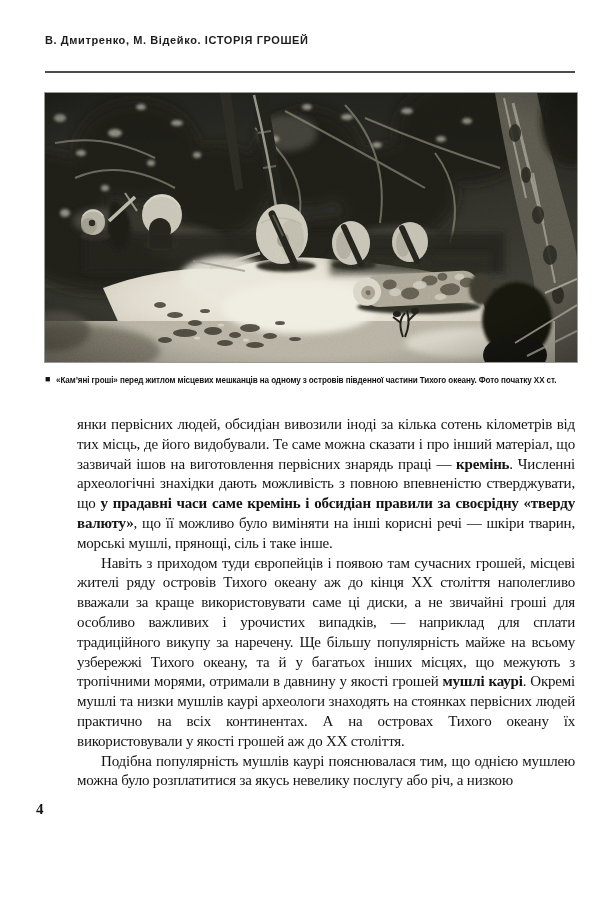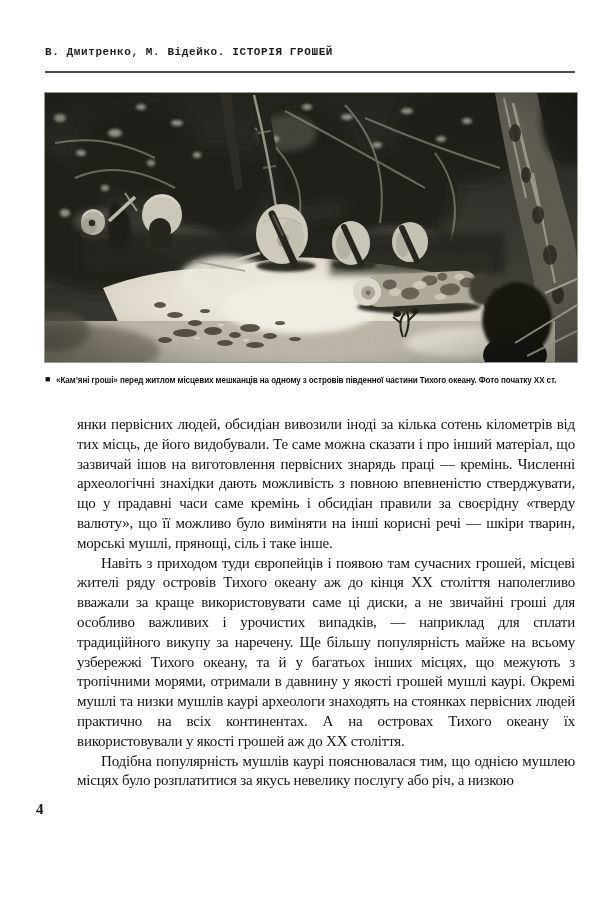--- a/index.html
+++ b/index.html
@@ -2,22 +2,22 @@
 <html lang="uk"><head>
 <meta charset="utf-8">
 <style>
   html,body{margin:0;padding:0;background:#e9e9e9;}
   .page{
     position:relative;width:600px;height:903px;background:#ffffff;
     overflow:hidden;margin:0 auto;
     font-family:"Liberation Serif", serif;color:#141414;
   }
   .running-head{
-    position:absolute;left:45px;top:46px;width:530px;
-    font-family:Liberation Mono, monospace;
+    position:absolute;left:45px;top:34px;width:530px;
+    font-family:Liberation Sans, sans-serif;
     font-size:11px;font-weight:600;letter-spacing:.6px;color:#1d1d1d;
     white-space:nowrap;
   }
   .head-rule{
     position:absolute;left:45px;top:71px;width:530px;height:2px;
     background:#4c4c4c;
   }
   .photo-wrap{
     position:absolute;left:45px;top:93px;width:532px;height:269px;
     overflow:hidden;background:#2f2f2b;outline:1px solid #9a9a94;
@@ -34,21 +34,21 @@
     font-size:9.5px;letter-spacing:-.1px;
     transform:scaleX(.85);transform-origin:left center;
   }
   .body-text{
     position:absolute;left:77px;top:415px;width:498px;
     font-size:15px;line-height:19.8px;letter-spacing:-.2px;
     text-align:justify;
   }
   .body-text p{margin:0;}
   .body-text p.indent{text-indent:24px;}
-  .body-text b{font-weight:normal;}
+  .body-text b{font-weight:bold;}
   .page-number{
     position:absolute;left:36px;top:801px;
     font-size:15px;font-weight:bold;color:#111;
   }
 </style>
 </head>
 <body>
 
 <div class="page">
 
@@ -281,18 +281,18 @@
   </div>
 
   <div class="caption-row">
     <span class="caption-bullet">■</span>
     <span class="caption-text">«Кам’яні гроші» перед житлом місцевих мешканців на одному з островів південної частини Тихого океану. Фото початку XX ст.</span>
   </div>
 
   <div class="body-text">
     <p><span>янки первісних людей, обсидіан вивозили іноді за кілька сотень кілометрів від тих місць, де його видобували. Те саме можна сказати і про інший матеріал, що зазвичай ішов на виготовлення первісних знарядь праці — </span><b>кремінь</b><span>. Численні археологічні знахідки дають можливість з повною впевненістю стверджувати, що </span><b>у прадавні часи саме кремінь і обсидіан правили за своєрідну «тверду валюту»</b><span>, що її можливо було виміняти на інші корисні речі — шкіри тварин, морські мушлі, прянощі, сіль і таке інше.</span></p>
     <p class="indent"><span>Навіть з приходом туди європейців і появою там сучасних грошей, місцеві жителі ряду островів Тихого океану аж до кінця XX століття наполегливо вважали за краще використовувати саме ці диски, а не звичайні гроші для особливо важливих і урочистих випадків, — наприклад для сплати традиційного викупу за наречену. Ще більшу популярність майже на всьому узбережжі Тихого океану, та й у багатьох інших місцях, що межують з тропічними морями, отримали в давнину у якості грошей </span><b>мушлі каурі</b><span>. Окремі мушлі та низки мушлів каурі археологи знаходять на стоянках первісних людей практично на всіх континентах. А на островах Тихого океану їх використовували у якості грошей аж до XX століття.</span></p>
-    <p class="indent"><span>Подібна популярність мушлів каурі пояснювалася тим, що однією мушлею місцях було розплатитися за якусь невелику послугу або річ, а низкою</span></p>
+    <p class="indent"><span>Подібна популярність мушлів каурі пояснювалася тим, що однією мушлею можна було розплатитися за якусь невелику послугу або річ, а низкою</span></p>
   </div>
 
   <div class="page-number">4</div>
 
 </div>
 
 </body></html>

